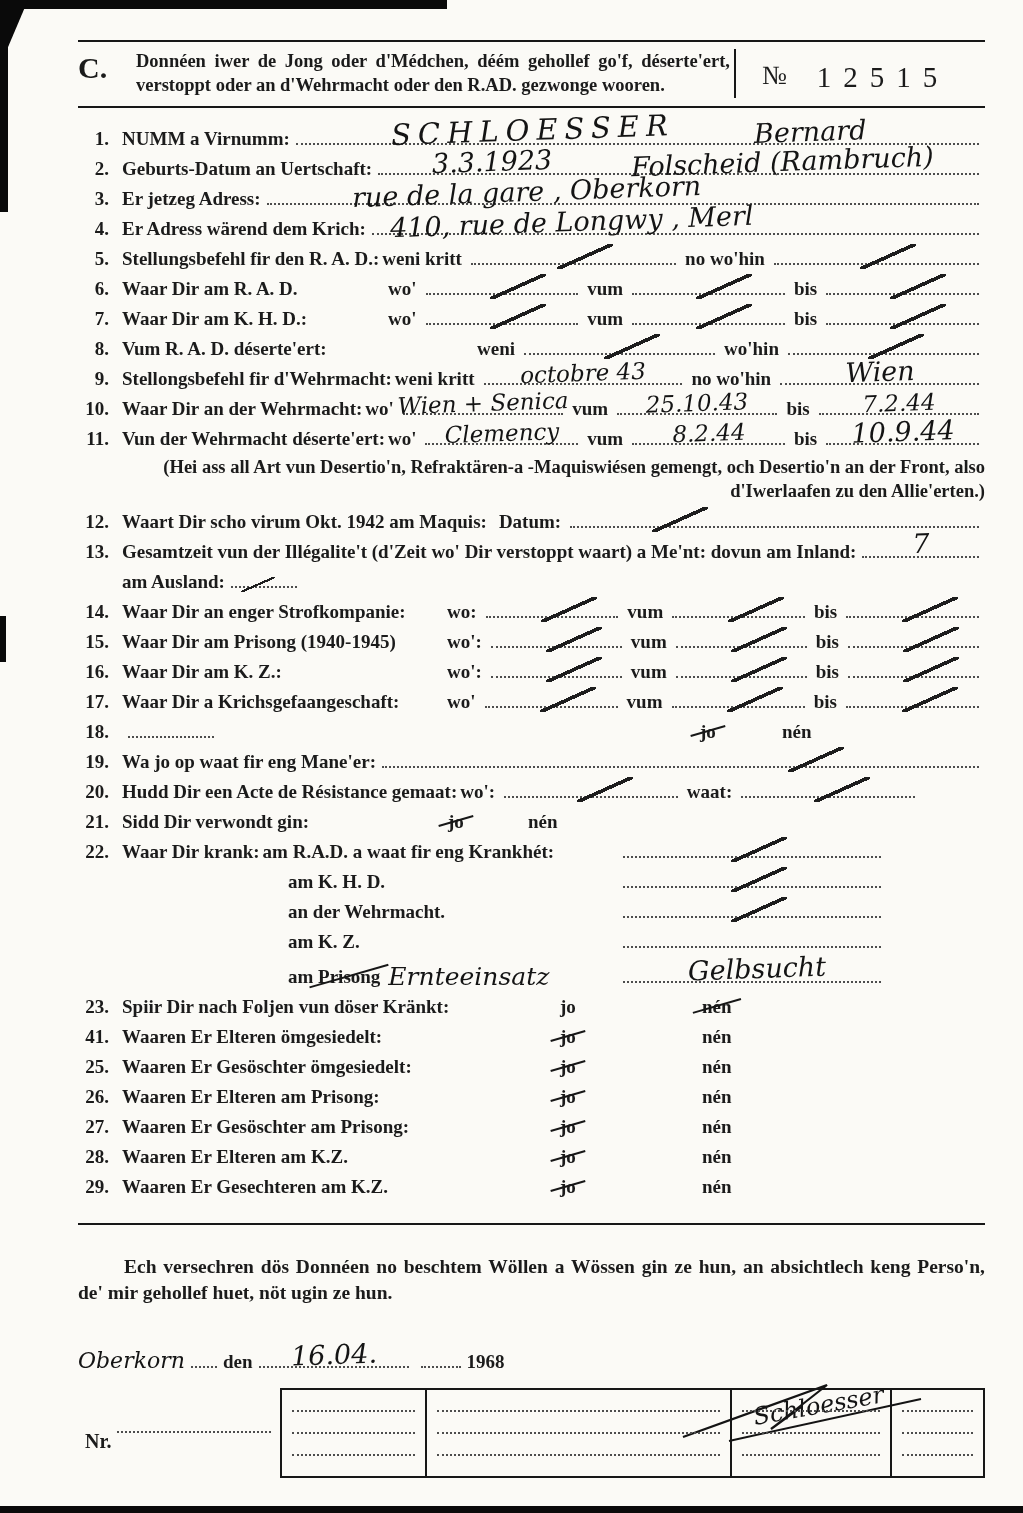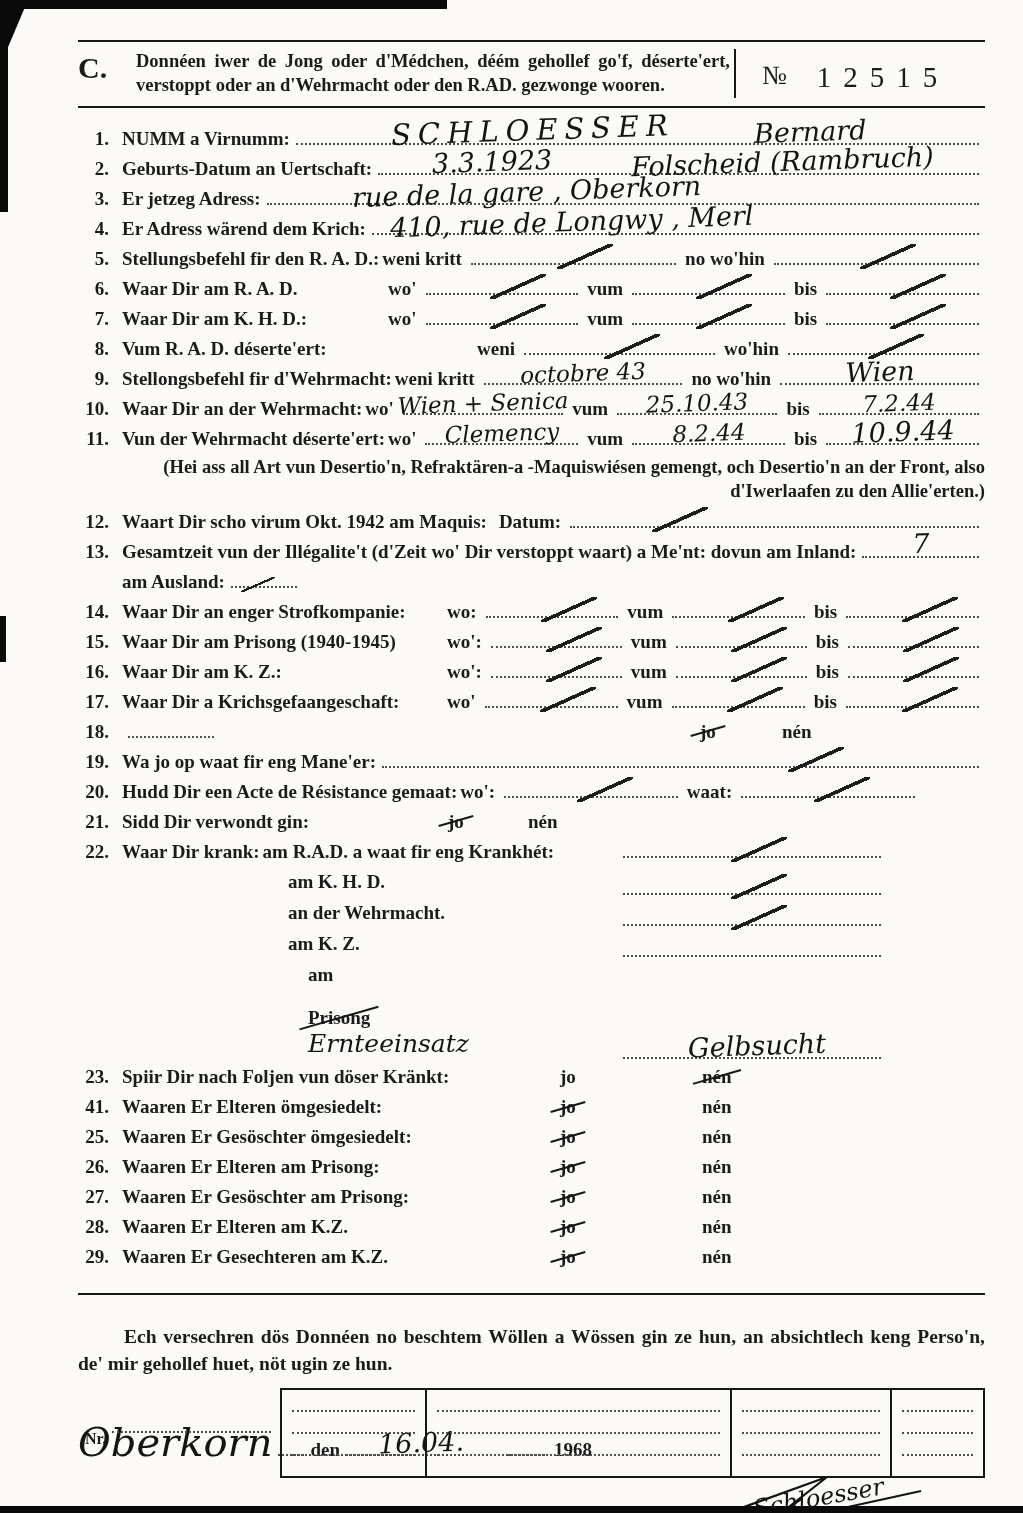--- a/index.html
+++ b/index.html
@@ -30,32 +30,32 @@
   .note { padding-left:44px; line-height:1.32; margin:-3px 0 7px 0; font-weight:bold; font-size:18.5px;text-align:right; }
   .subrow { padding-left:44px; }
 
   .fill { flex:1 1 30px; min-width:24px; height:3px; position:relative; border-bottom:2px dotted #4d4d4d; margin:0 6px; align-self:baseline; }
   .fsm { flex:0 0 66px; }
   .f18 { flex:0 0 86px; }
   .mr70 { margin-right:70px; }
   .lw263 { flex:none; width:263px; }
   .lw322 { flex:none; width:322px; }
   .lw352 { flex:none; width:352px; }
-  .ind22 { padding-left:210px;flex-direction:column; }
+  .ind22 { padding-left:210px; }
   .f22 { flex:none; width:258px; margin-left:auto; margin-right:104px; }
 
   
   .hw { font-family:"DejaVu Serif", serif; font-style:italic; font-weight:normal;
         font-size:23px; color:#141414; white-space:nowrap; }
   .fill > .hw { position:absolute; bottom:-4px; transform:rotate(-2deg); }
   .center { left:50%; transform:translateX(-50%) rotate(-2deg) !important; }
   .caps { font-size:29px; letter-spacing:7px; }
   .bighw { font-size:27px; }
-  .inlinehw { font-size:25px; margin-left:20px; position:relative; top:2px; }
-  .placehw { font-size:40px; }
+  .inlinehw { font-size:25px; margin-left:8px; position:relative; top:2px; }
+  .placehw { font-size:22px; }
   .p3{left:3%}.p9{left:9%}.p12{left:12%}.p14{left:14%}.p25{left:25%}.p42{left:42%}.p67{left:67%}
 
   
   .slash { position:absolute; bottom:-6px; left:42%; width:56px; height:25px;
            background:linear-gradient(to bottom right, transparent 46%, #1d1d1d 46%, #1d1d1d 54%, transparent 54%); }
   .slash.sm { width:34px; height:15px; left:15%; } .sl20 { left:20%; } .sl68 { left:68%; }
   .struck { position:relative; display:inline-block; }
   .struck::after { content:""; position:absolute; left:-10px; right:-10px; top:45%; height:2.4px;
                    background:#171717; transform:rotate(-16deg); }
 
@@ -68,21 +68,21 @@
   
   .decl { margin-top:29px; font-size:19.5px; font-weight:bold; line-height:1.35; text-align:justify; text-indent:46px; }
   .dateline { margin-top:42px; display:flex; align-items:baseline; font-size:19px; font-weight:bold; }
   .fw26{flex:0 0 26px}.fw150{flex:0 0 150px}.fw40{flex:0 0 40px}
   .flexrest { flex:1 1 auto; }
   .sigwrap { display:flex; justify-content:flex-end; padding-right:58px; margin-top:2px; }
   .sigtext { font-family:"DejaVu Serif", serif; font-style:italic; font-size:24px; fill:#141414; }
 
   
   .nrline { position:absolute; left:85px; top:1430px; width:192px; display:flex; align-items:flex-start;
-            font-size:16px; font-weight:bold; }
+            font-size:20px; font-weight:bold; }
   .btable { position:absolute; left:280px; top:1388px; width:705px; height:90px;
             border-top:2.5px solid #171717; border-bottom:2.5px solid #171717; display:flex; }
   .bcol { display:flex; flex-direction:column; justify-content:space-evenly; padding:0 10px;
           border-left:2.5px solid #171717; }
   .bcol:last-child { border-right:2.5px solid #171717; }
   .bc1{width:145px}.bc2{width:305px}.bc3{width:160px}.bc4{width:95px}
   .dotrow { border-bottom:2px dotted #4d4d4d; height:2px; }
 
   
   .artifact { position:absolute; background:#0a0a0a; z-index:9; }

